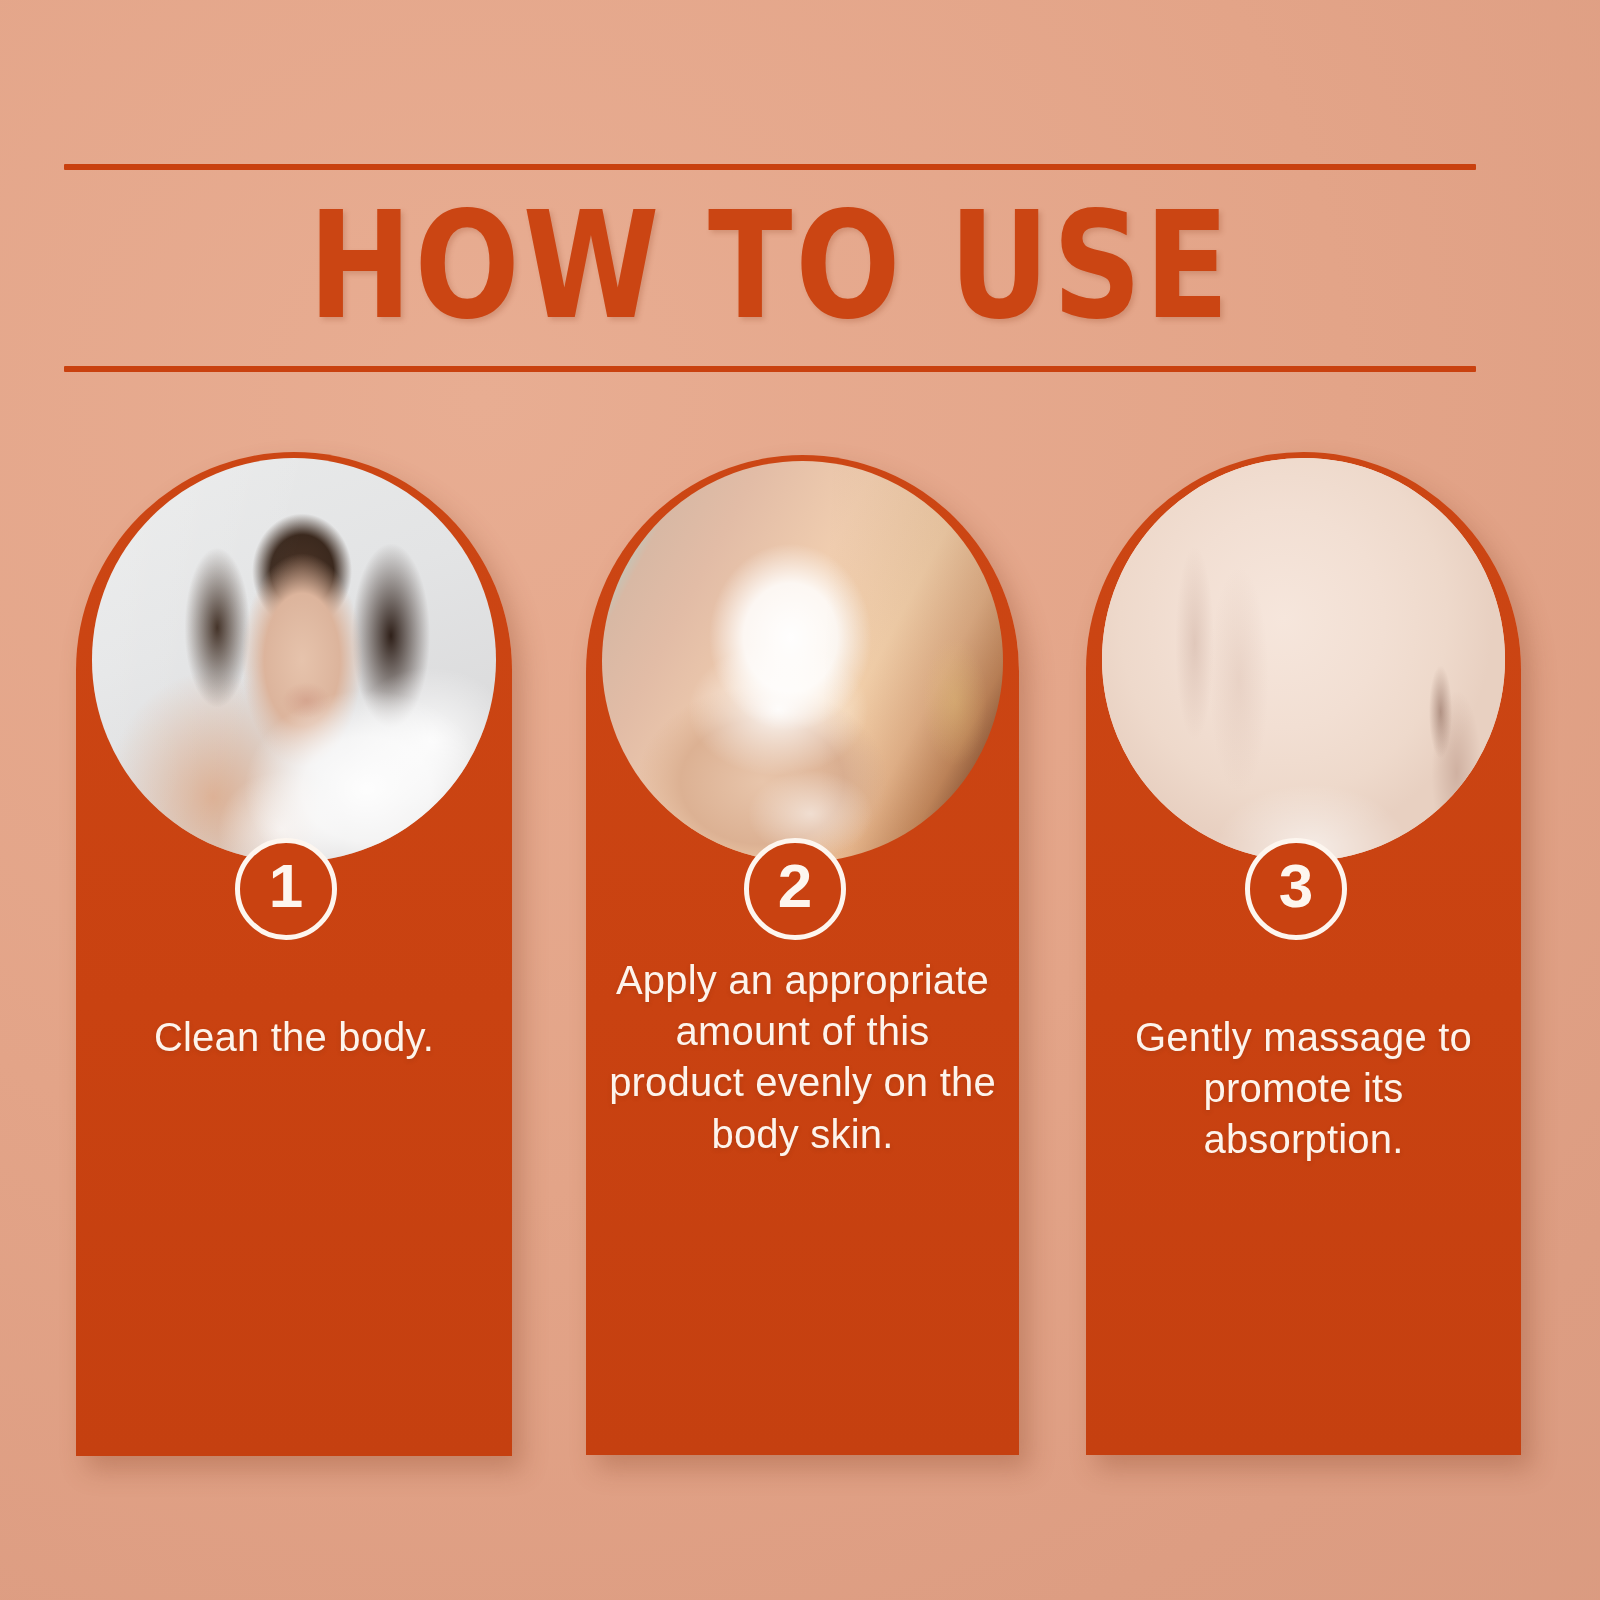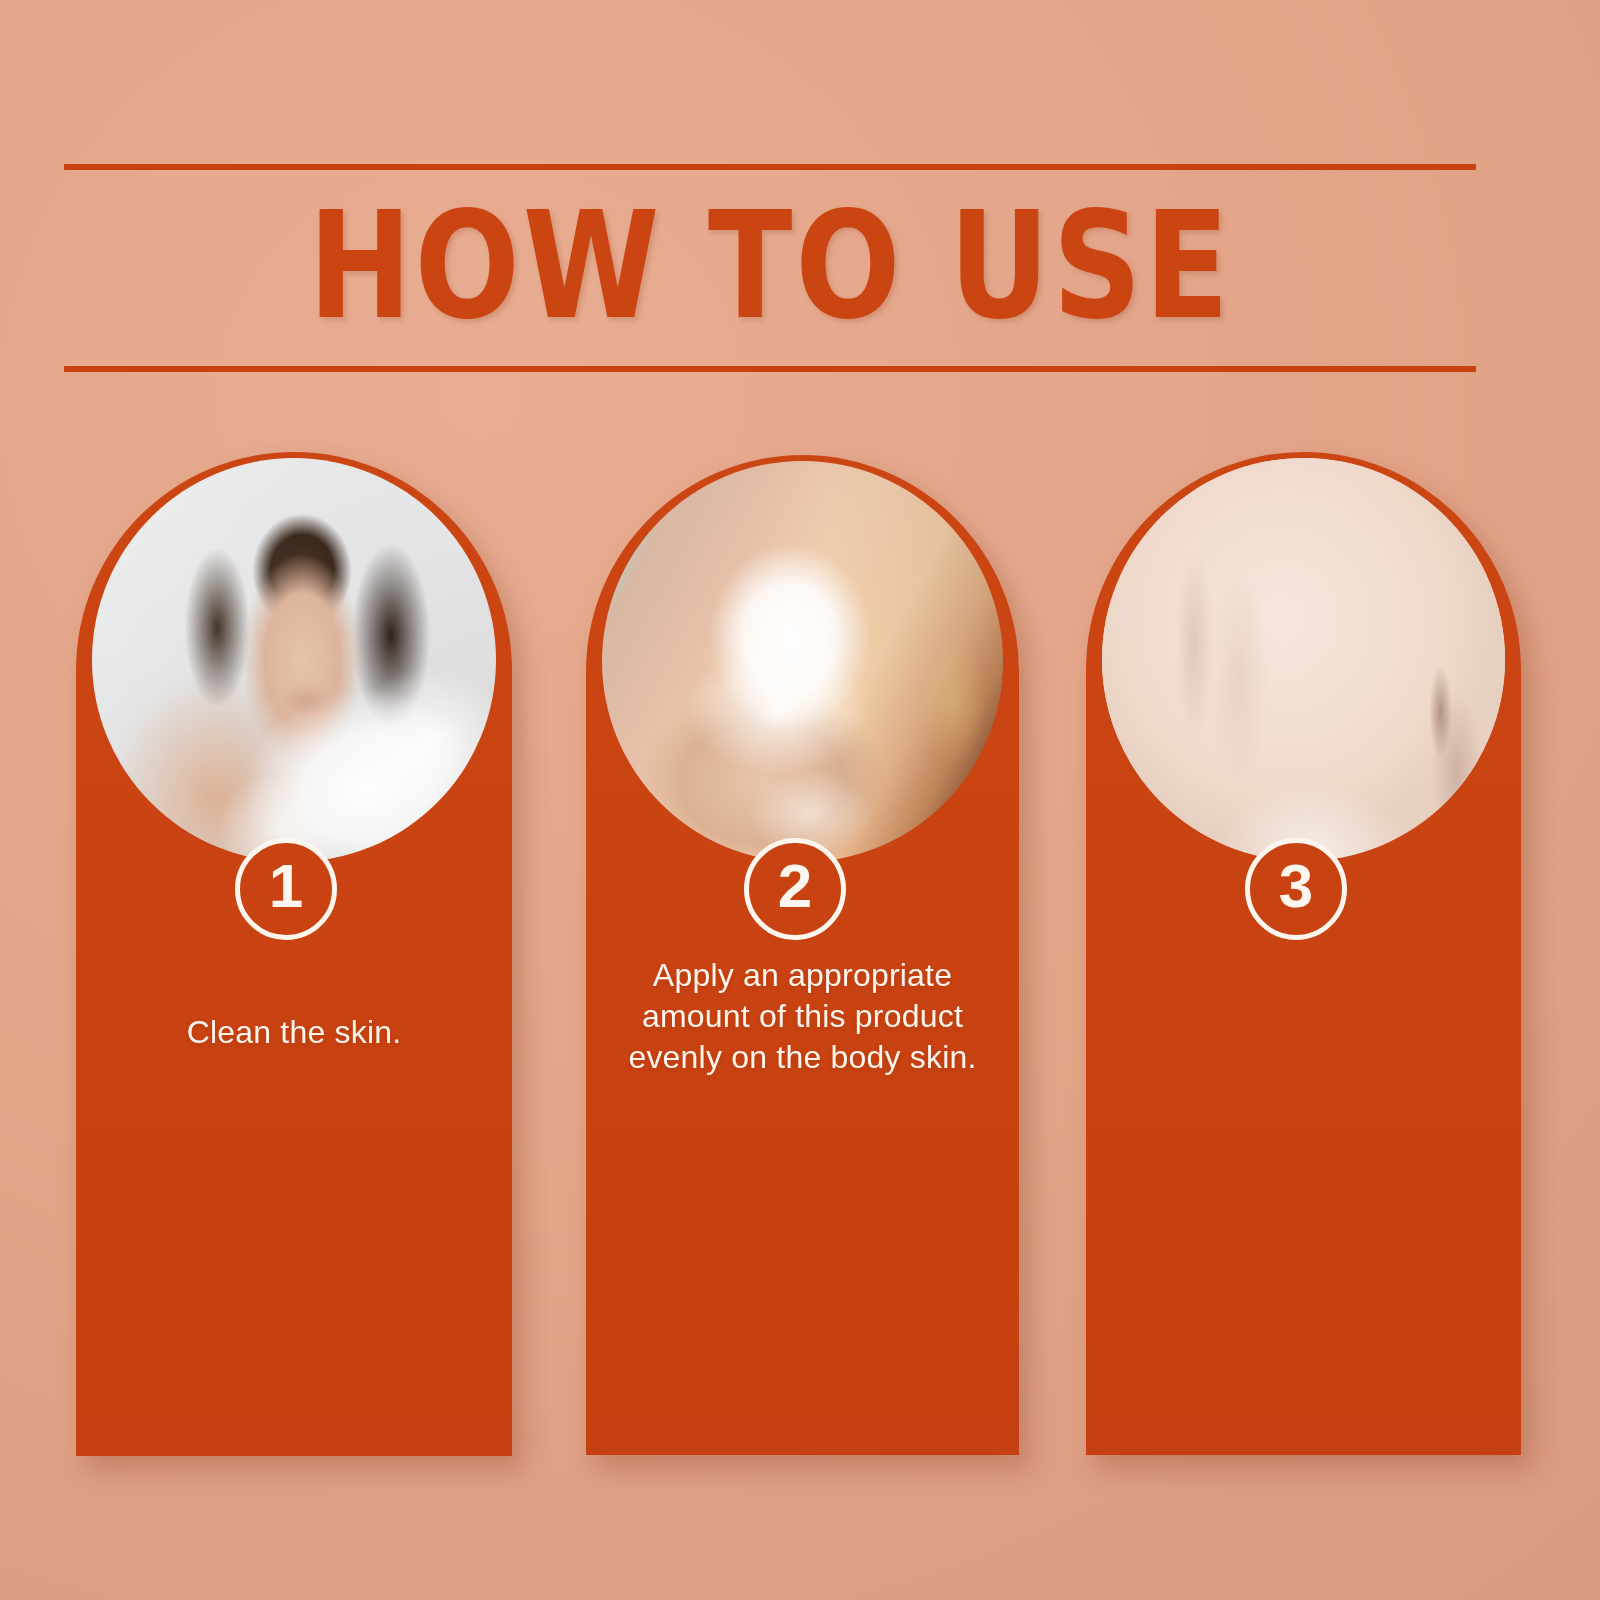--- a/index.html
+++ b/index.html
@@ -164,21 +164,21 @@
   .card.c3 .badge { left: 159px; top: 386px; }
   .badge span { transform: translateY(-3px); }
 
   
   .caption {
     position: absolute;
     left: 22px;
     right: 22px;
     text-align: center;
     color: #fdf4ec;
-    font-size: 32px;
+    font-size: 40px;
     line-height: 1.28;
     font-weight: 400;
     letter-spacing: 0.2px;
     text-shadow: 0 2px 4px rgba(120, 50, 25, 0.22);
   }
   .card.c1 .caption { top: 560px; }
   .card.c2 .caption { top: 500px; }
   .card.c3 .caption { top: 560px; }
 </style>
 </head>
@@ -192,35 +192,36 @@
 
 <div id="cards">
 
   <div class="card c1">
     <div class="photo">
       <div class="img shower"></div>
     </div>
     <div class="badge">
       <span>1</span>
     </div>
-    <div class="caption">Clean the skin.</div>
+    <div class="caption">Clean the body.</div>
   </div>
 
   <div class="card c2">
     <div class="photo">
       <div class="img apply"></div>
     </div>
     <div class="badge">
       <span>2</span>
     </div>
     <div class="caption">Apply an appropriate amount of this product evenly on the body skin.</div>
   </div>
 
   <div class="card c3">
     <div class="photo">
       <div class="img skin"></div>
     </div>
     <div class="badge">
       <span>3</span>
     </div>
+    <div class="caption">Gently massage to promote its absorption.</div>
   </div>
 
 </div>
 
 </body></html>

